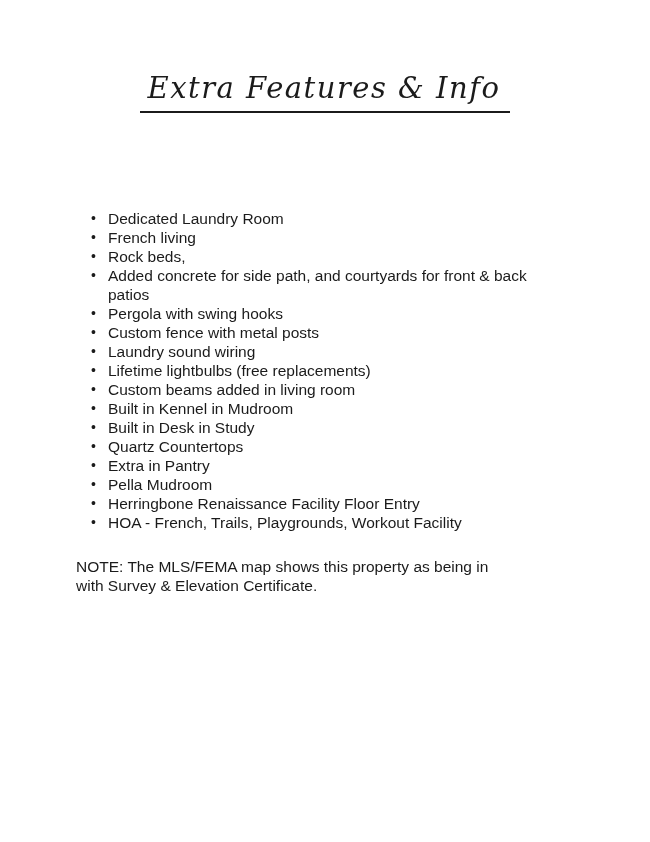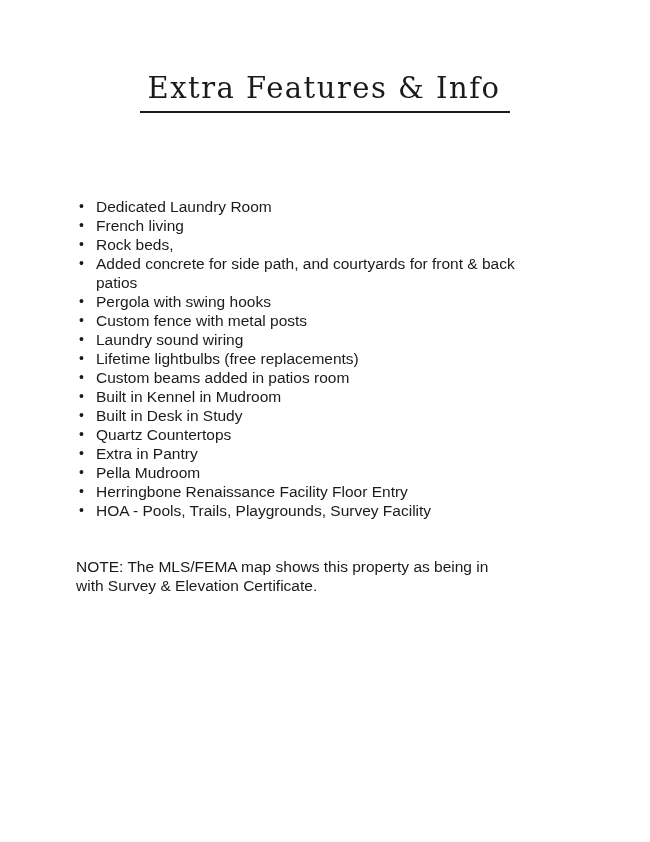--- a/index.html
+++ b/index.html
@@ -22,33 +22,34 @@
   }
   .title-wrap{
     position:absolute;
     top:70px;left:0;right:0;
     text-align:center;
   }
   .title{
     display:inline-block;
     margin:0;
     font-family:"DejaVu Serif", serif;
+    font-style:italic;
     font-weight:400;
     font-size:29px;
     letter-spacing:1.5px;
     color:var(--text);
     padding:0 10px 3px 8px;
     border-bottom:2px solid var(--text);
     line-height:1.3;
   }
   .features{
     position:absolute;
     left:78px;top:197px;
     width:482px;
-    margin:0;padding:0;
+    margin:12px;padding:0;
     list-style:none;
     font-size:15.5px;
     line-height:19px;
   }
   .features li{
     position:relative;
     padding-left:18px;
   }
   .features li::before{
     content:"\2022";
@@ -82,28 +83,28 @@
 
   <ul class="features">
     <li>Dedicated Laundry Room</li>
     <li>French living</li>
     <li>Rock beds,</li>
     <li>Added concrete for side path, and courtyards for front &amp; back patios</li>
     <li>Pergola with swing hooks</li>
     <li>Custom fence with metal posts</li>
     <li>Laundry sound wiring</li>
     <li>Lifetime lightbulbs (free replacements)</li>
-    <li>Custom beams added in patios room</li>
+    <li>Custom beams added in living room</li>
     <li>Built in Kennel in Mudroom</li>
     <li>Built in Desk in Study</li>
     <li>Quartz Countertops</li>
     <li>Extra in Pantry</li>
     <li>Pella Mudroom</li>
     <li>Herringbone Renaissance Facility Floor Entry</li>
-    <li>HOA - Pools, Trails, Playgrounds, Survey Facility</li>
+    <li>HOA - French, Trails, Playgrounds, Workout Facility</li>
   </ul>
 
   <div class="note">
     <div class="note-line">NOTE: The MLS/FEMA map shows this property as being in</div>
     <div class="note-line">with Survey &amp; Elevation Certificate.</div>
   </div>
 
 
 </div>
 

